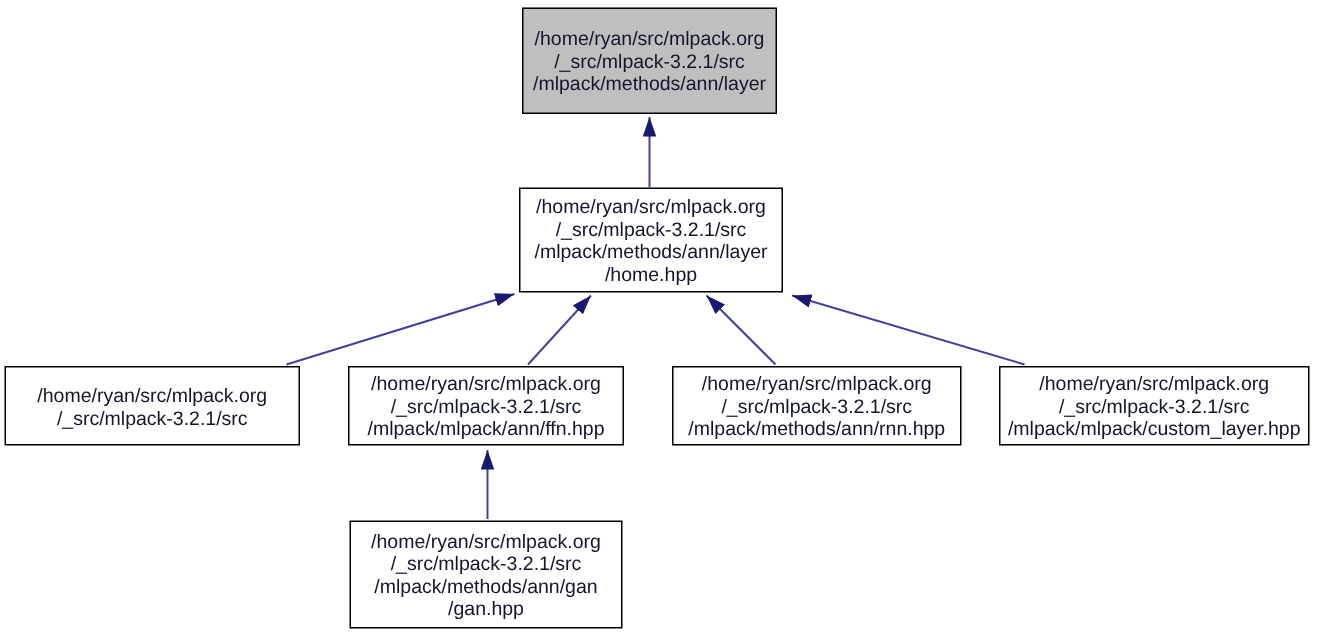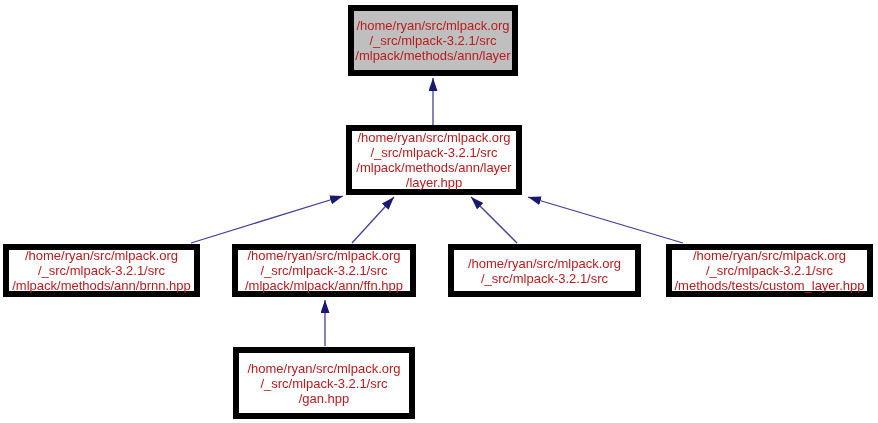--- a/index.html
+++ b/index.html
@@ -19,30 +19,30 @@
     position: absolute;
     left: 0;
     top: 0;
     width: 878px;
     height: 423px;
     pointer-events: none;
   }
   .node {
     position: absolute;
     box-sizing: border-box;
-    border: 6px solid #000000;
+    border: 1px solid #000000;
     background: #ffffff;
     display: flex;
     flex-direction: column;
     justify-content: center;
     align-items: center;
     text-align: center;
     font-size: 13px;
     line-height: 15px;
-    color: #b91c1c;
+    color: #0f172a;
     white-space: nowrap;
     cursor: pointer;
   }
   .node.highlight {
     background: #bfbfbf;
     cursor: default;
   }
   
   #node-dropconnect   { left: 348px; top: 5px;   width: 170px; height: 71px; }
   #node-layer         { left: 346px; top: 125px; width: 176px; height: 70px; }
@@ -74,45 +74,46 @@
   <div class="node highlight" id="node-dropconnect">
     <span>/home/ryan/src/mlpack.org</span>
     <span>/_src/mlpack-3.2.1/src</span>
     <span>/mlpack/methods/ann/layer</span>
   </div>
 
   <div class="node" id="node-layer">
     <span>/home/ryan/src/mlpack.org</span>
     <span>/_src/mlpack-3.2.1/src</span>
     <span>/mlpack/methods/ann/layer</span>
-    <span>/layer.hpp</span>
+    <span>/home.hpp</span>
   </div>
 
   <div class="node" id="node-brnn">
     <span>/home/ryan/src/mlpack.org</span>
     <span>/_src/mlpack-3.2.1/src</span>
-    <span>/mlpack/methods/ann/brnn.hpp</span>
   </div>
 
   <div class="node" id="node-ffn">
     <span>/home/ryan/src/mlpack.org</span>
     <span>/_src/mlpack-3.2.1/src</span>
     <span>/mlpack/mlpack/ann/ffn.hpp</span>
   </div>
 
   <div class="node" id="node-rnn">
     <span>/home/ryan/src/mlpack.org</span>
     <span>/_src/mlpack-3.2.1/src</span>
+    <span>/mlpack/methods/ann/rnn.hpp</span>
   </div>
 
   <div class="node" id="node-custom-layer">
     <span>/home/ryan/src/mlpack.org</span>
     <span>/_src/mlpack-3.2.1/src</span>
-    <span>/methods/tests/custom_layer.hpp</span>
+    <span>/mlpack/mlpack/custom_layer.hpp</span>
   </div>
 
   <div class="node" id="node-gan">
     <span>/home/ryan/src/mlpack.org</span>
     <span>/_src/mlpack-3.2.1/src</span>
+    <span>/mlpack/methods/ann/gan</span>
     <span>/gan.hpp</span>
   </div>
 
 </div>
 
 </body></html>

